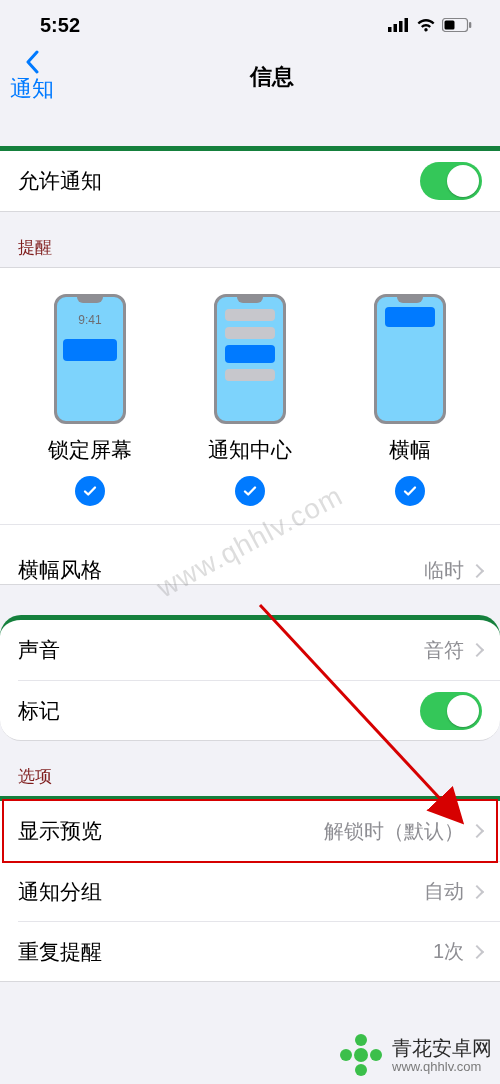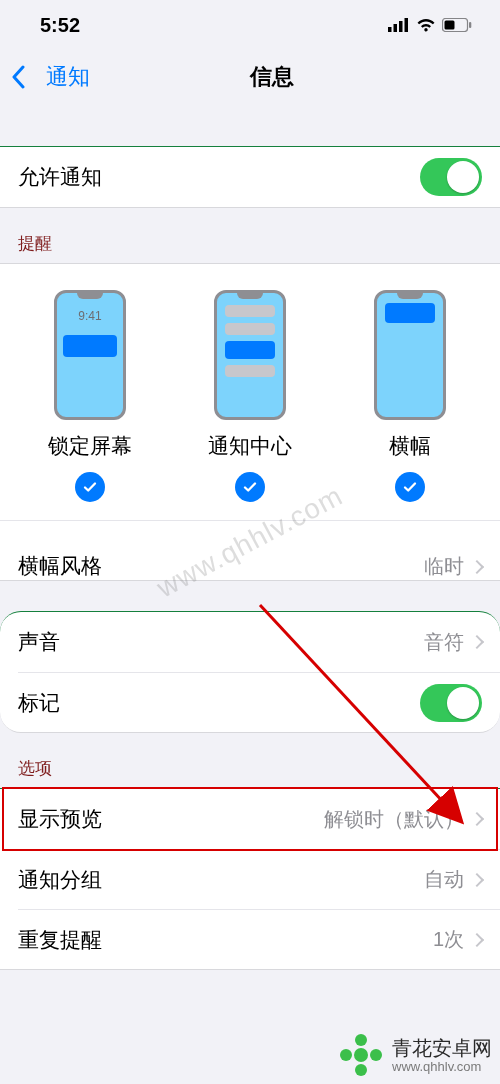--- a/index.html
+++ b/index.html
@@ -32,35 +32,36 @@
     align-items: center;
     position: relative;
     background: #f2f2f7;
   }
   .nav-back {
     display: flex;
     align-items: center;
     color: #007aff;
     font-size: 22px;
     padding-left: 10px;
-    gap: 20px;
+    gap: 0;
     cursor: pointer;
+    flex-direction: column;
   }
   .nav-title {
     position: absolute;
     left: 0; right: 0;
     text-align: center;
     font-size: 22px;
     font-weight: 600;
     pointer-events: none;
     padding-left: 44px;
   }
 
   
-  .group { background: #fff; border-top: 1px solid #15803d; border-bottom: 1px solid #d8d8dc; }
+  .group { background: #fff; border-top: 5px solid #15803d; border-bottom: 1px solid #d8d8dc; }
   .row {
     display: flex;
     align-items: center;
     justify-content: space-between;
     padding: 0 18px;
     height: 60px;
     font-size: 21px;
   }
   .row + .row { border-top: 1px solid #e5e5ea; margin-left: 18px; padding-left: 0; }
   .row-label { color: #000; }

